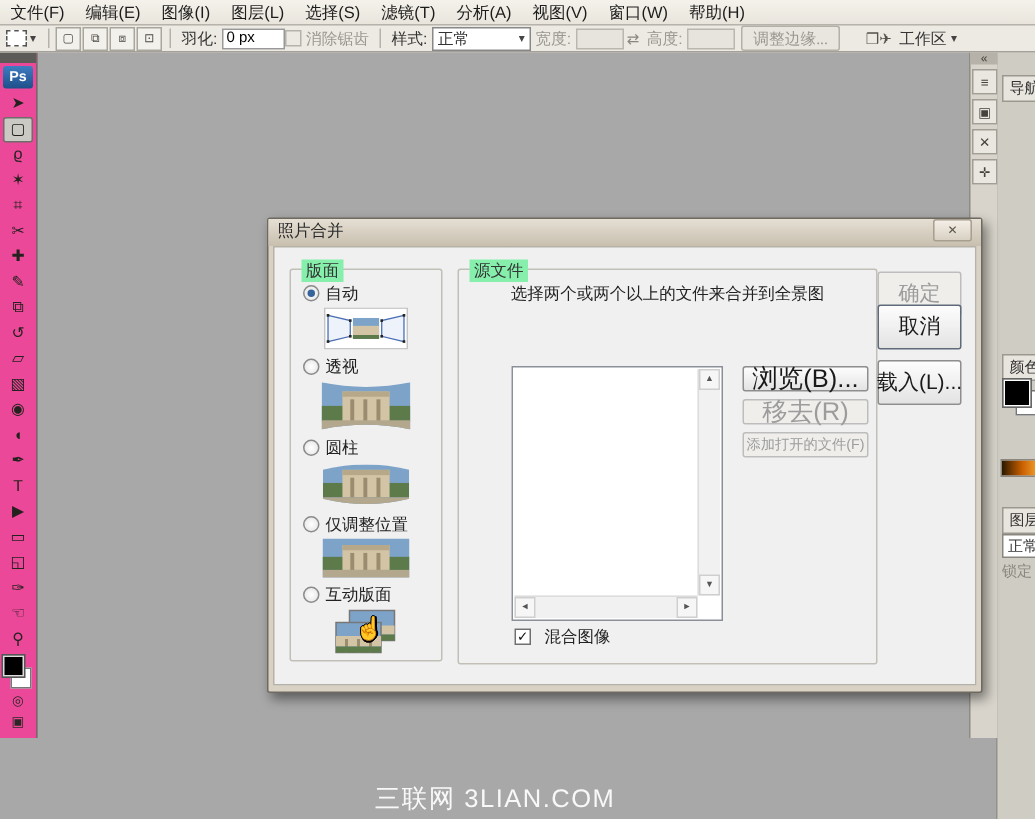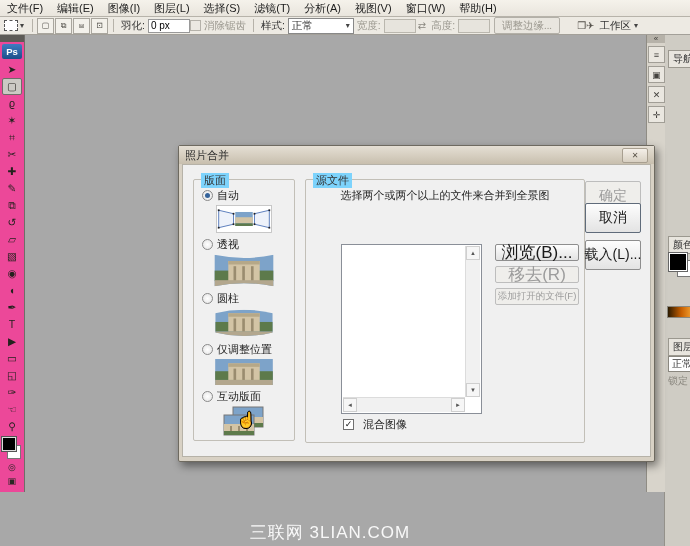--- a/index.html
+++ b/index.html
@@ -71,30 +71,30 @@
     background:linear-gradient(90deg,#2b1a00,#c85f00,#ffb13d,#ffd97a);border:1px solid #8a877f;}
   .layers-tab{position:absolute;left:3px;top:304px;background:#e8e5de;border:1px solid #9b988f;padding:1px 4px;white-space:nowrap;}
   .layers-blend{position:absolute;left:3px;top:322px;background:#fff;border:1px solid #8a877f;padding:0 3px;white-space:nowrap;}
   .layers-lock{position:absolute;left:3px;top:340px;color:#8a877f;white-space:nowrap;}
   
   .canvas{position:absolute;left:25px;top:34px;right:44px;bottom:0;background:#a8a8a8;z-index:1;}
   
   .dialog{position:absolute;left:178px;top:145px;width:477px;height:317px;z-index:10;
     background:#d8d1c4;border:1px solid #6e6a60;box-shadow:3px 4px 8px rgba(0,0,0,.45);
     box-sizing:border-box;border-radius:2px;}
-  .dialog-titlebar{height:18px;display:flex;align-items:center;padding:0 6px;
+  .dialog-titlebar{height:18px;display:flex;align-items:flex-start;padding:0 6px;
     background:linear-gradient(#e5dfd4,#c8bfae);font-size:11px;color:#2b2b2b;}
   .dialog-title{font-weight:normal;}
   .close-btn{margin-left:auto;width:24px;height:13px;border:1px solid #a89f90;border-radius:2px;
     background:linear-gradient(#f4efe8,#d8d0c2);display:flex;align-items:center;justify-content:center;
     font-size:8px;color:#5a5348;}
   .dialog-body{position:relative;margin:0 3px 3px 3px;height:293px;background:#f0f0f0;
     border:1px solid #b6b2a8;box-sizing:border-box;font-size:11px;color:#222;}
   .group{position:absolute;border:1px solid #c2bfb7;border-radius:2px;}
-  .group-label{position:absolute;top:-7px;left:7px;background:#7dd3fc;padding:0 3px;font-size:11px;color:#333;}
+  .group-label{position:absolute;top:-7px;left:7px;background:#86efac;padding:0 3px;font-size:11px;color:#333;}
   
   .layout-group{left:10px;top:14px;width:102px;height:262px;display:flex;flex-direction:column;
     align-items:center;padding-top:6px;box-sizing:border-box;}
   .radio-row{display:flex;align-items:center;gap:4px;align-self:flex-start;margin:2px 0 1px 8px;}
   .radio{width:11px;height:11px;border-radius:50%;border:1px solid #8a8a8a;
     background:radial-gradient(#ffffff,#e2e2e2);box-sizing:border-box;position:relative;}
   .radio.checked::after{content:"";position:absolute;left:2px;top:2px;width:5px;height:5px;
     border-radius:50%;background:#35639a;}
   .thumb{display:block;margin:1px 0 2px 0;}
   .thumb-wrap{position:relative;}

